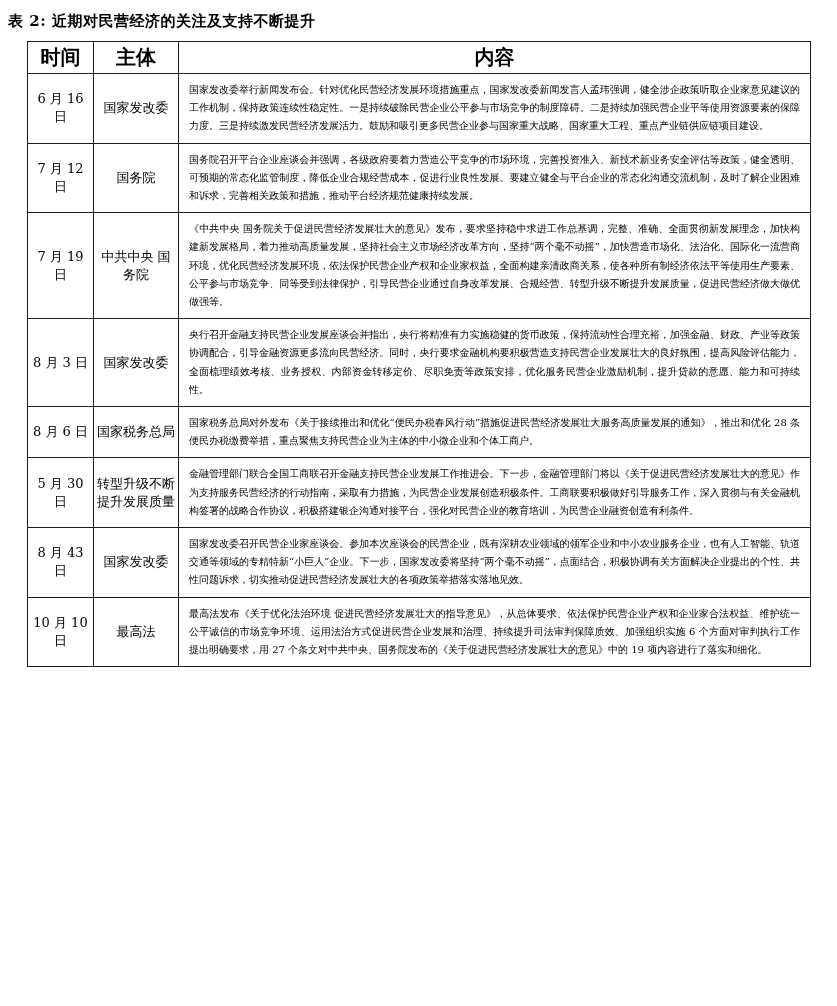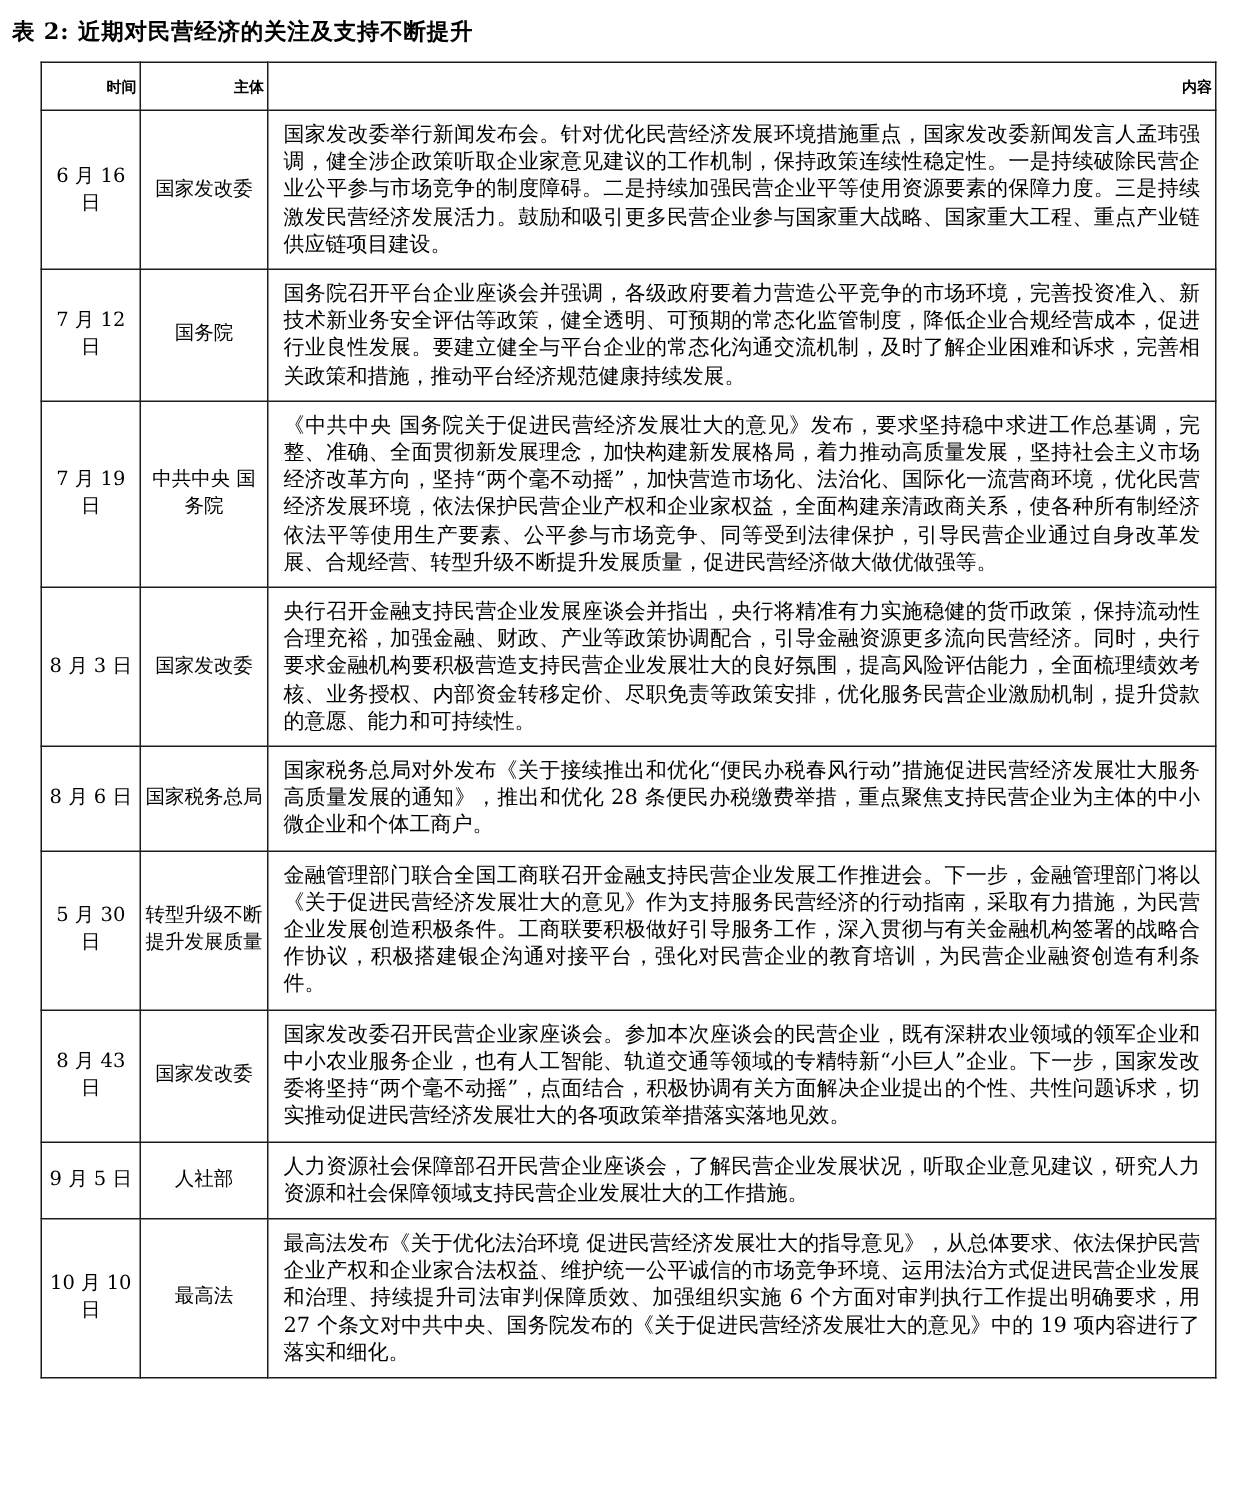--- a/index.html
+++ b/index.html
@@ -31,35 +31,35 @@
     width: 783px;
     margin-left: 27px;
     margin-bottom: 8px;
   }
   table.policy th,
   table.policy td {
     border: 1px solid #1c1c1c;
     box-sizing: border-box;
   }
   table.policy th {
-    font-size: 10px;
+    font-size: 20px;
     font-weight: bold;
-    text-align: right;
+    text-align: center;
     height: 32px;
     padding: 2px;
   }
   td.c-time, td.c-subject {
     text-align: center;
     vertical-align: middle;
     font-size: 13px;
     line-height: 18px;
     padding: 4px 3px;
   }
   td.c-content {
-    font-size: 14px;
+    font-size: 10px;
     line-height: 18.2px;
     text-align: justify;
     vertical-align: middle;
     padding: 7px 10px;
   }
 </style>
 </head>
 <body>
 
 <div class="page">
@@ -109,25 +109,20 @@
         <td class="c-time">5 月 30 日</td>
         <td class="c-subject">转型升级不断提升发展质量</td>
         <td class="c-content">金融管理部门联合全国工商联召开金融支持民营企业发展工作推进会。下一步，金融管理部门将以《关于促进民营经济发展壮大的意见》作为支持服务民营经济的行动指南，采取有力措施，为民营企业发展创造积极条件。工商联要积极做好引导服务工作，深入贯彻与有关金融机构签署的战略合作协议，积极搭建银企沟通对接平台，强化对民营企业的教育培训，为民营企业融资创造有利条件。</td>
       </tr>
       <tr>
         <td class="c-time">8 月 43 日</td>
         <td class="c-subject">国家发改委</td>
         <td class="c-content">国家发改委召开民营企业家座谈会。参加本次座谈会的民营企业，既有深耕农业领域的领军企业和中小农业服务企业，也有人工智能、轨道交通等领域的专精特新“小巨人”企业。下一步，国家发改委将坚持“两个毫不动摇”，点面结合，积极协调有关方面解决企业提出的个性、共性问题诉求，切实推动促进民营经济发展壮大的各项政策举措落实落地见效。</td>
       </tr>
       <tr>
-        <td class="c-time">9 月 5 日</td>
-        <td class="c-subject">人社部</td>
-        <td class="c-content">人力资源社会保障部召开民营企业座谈会，了解民营企业发展状况，听取企业意见建议，研究人力资源和社会保障领域支持民营企业发展壮大的工作措施。</td>
-      </tr>
-      <tr>
         <td class="c-time">10 月 10 日</td>
         <td class="c-subject">最高法</td>
         <td class="c-content">最高法发布《关于优化法治环境 促进民营经济发展壮大的指导意见》，从总体要求、依法保护民营企业产权和企业家合法权益、维护统一公平诚信的市场竞争环境、运用法治方式促进民营企业发展和治理、持续提升司法审判保障质效、加强组织实施 6 个方面对审判执行工作提出明确要求，用 27 个条文对中共中央、国务院发布的《关于促进民营经济发展壮大的意见》中的 19 项内容进行了落实和细化。</td>
       </tr>
     </tbody>
   </table>
 
 </div>
 
 </body></html>

